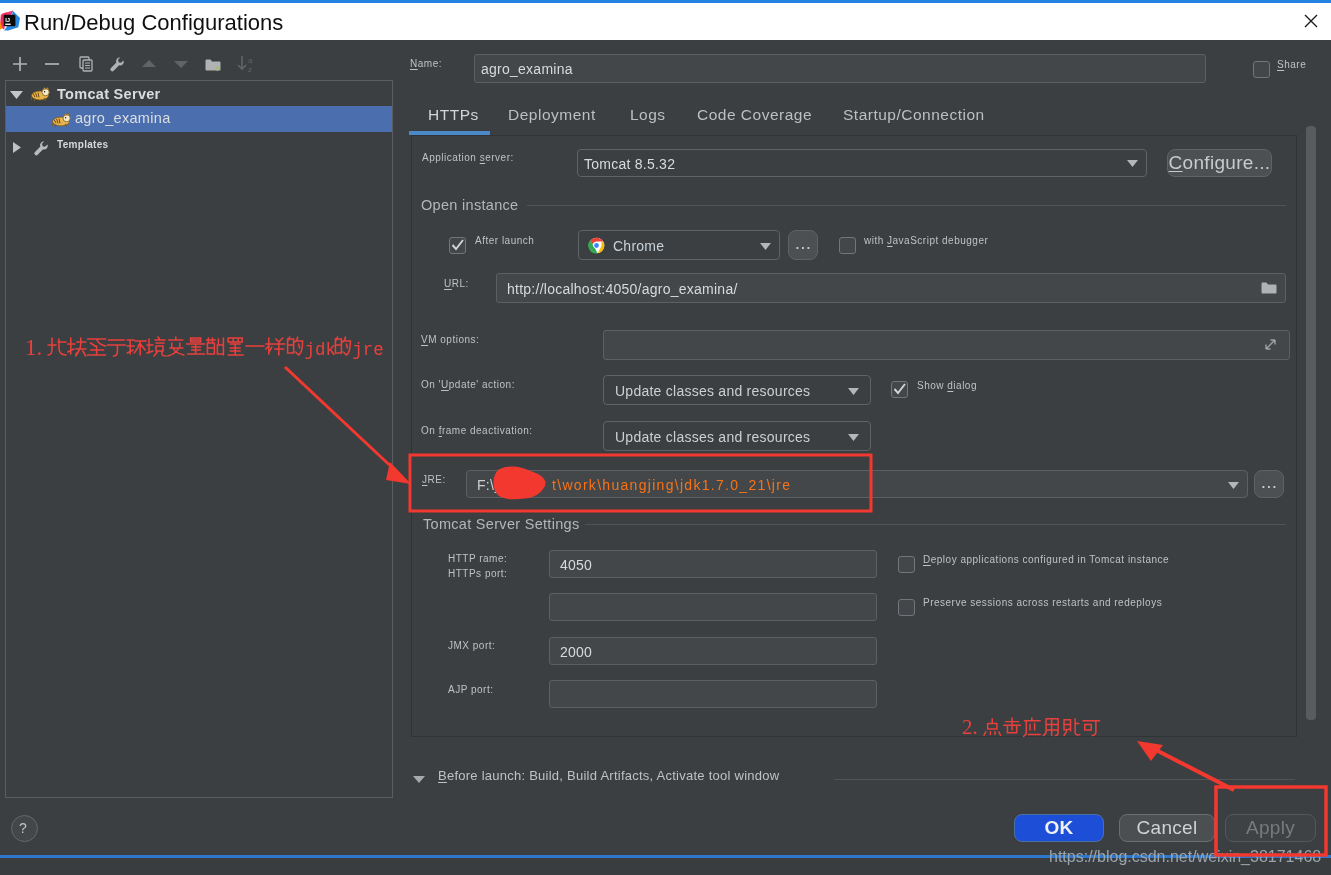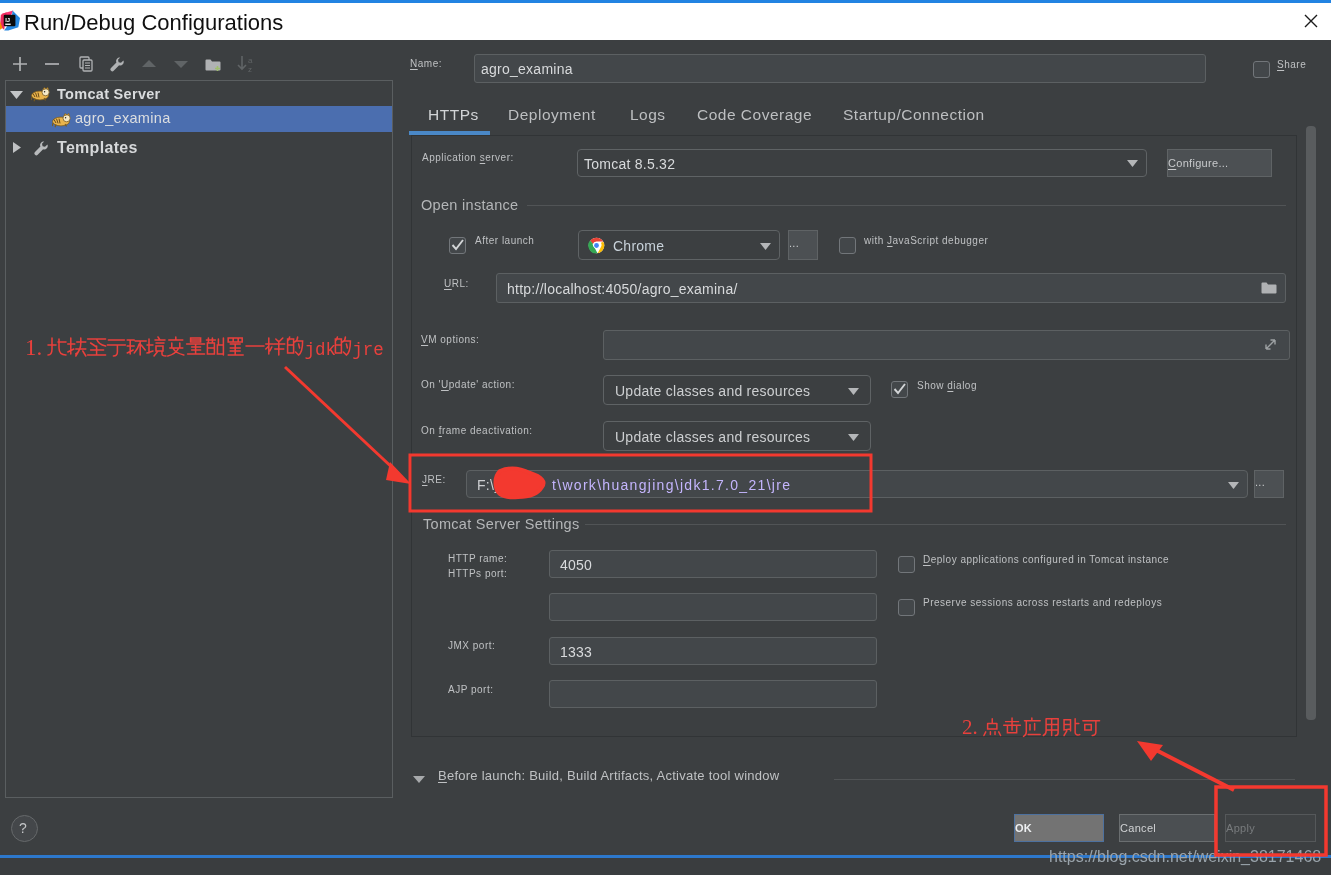--- a/index.html
+++ b/index.html
@@ -1,20 +1,20 @@
 <!DOCTYPE html>
 <html><head><meta charset="utf-8"><style>
 html,body{margin:0;padding:0;width:1331px;height:875px;overflow:hidden;background:#3c3f41;font-family:"Liberation Sans",sans-serif;}
 *{box-sizing:border-box;}
 .abs{position:absolute;}
 .lbl{position:absolute;font-size:10px;letter-spacing:0.5px;color:#bfc1c3;white-space:pre;}
 .val{position:absolute;font-size:14px;letter-spacing:0.25px;color:#d8dadc;white-space:pre;}
 .fld{position:absolute;background:#43474a;border:1px solid #5c6062;border-radius:3px;}
 .cmb{position:absolute;background:#3c3f41;border:1px solid #5f6365;border-radius:4px;}
-.btn{position:absolute;background:#4c5053;border:1px solid #5f6365;border-radius:0;color:#c8cacc;font-size:11px;letter-spacing:0.3px;text-align:left;}
+.btn{position:absolute;background:#4c5053;border:1px solid #5f6365;border-radius:8px;color:#c8cacc;font-size:19px;letter-spacing:0.3px;text-align:center;}
 .cb{position:absolute;width:17px;height:17px;background:#43474a;border:1.6px solid #72767a;border-radius:3px;}
 u{text-decoration:underline;text-underline-offset:2px;}
 .sep{position:absolute;height:1px;background:#515456;}
 
 </style></head><body>
 <div class="abs" style="left:0;top:0;width:1331px;height:3px;background:#2283e2"></div>
 <div class="abs" style="left:0;top:3px;width:1331px;height:37px;background:#fff"></div>
 <svg class="abs" style="left:0;top:10px" width="20" height="21" viewBox="0 0 24 24">
 <polygon points="2,4 16,0 12,8" fill="#fc3171"></polygon>
 <polygon points="1,5 8,2 5,23 0,19" fill="#ec2a5c"></polygon>
@@ -73,21 +73,21 @@
 <path d="M1 11l-0.8 3 M4 12.5l-1 2.8 M13 12l1.5 2.6" stroke="#7a5b1e" stroke-width="1.1"></path>
 <circle cx="13.6" cy="5.7" r="0.7" fill="#222"></circle>
 </svg>
 <div class="abs" style="left:75px;top:110px;font-size:14.5px;letter-spacing:0.3px;color:#dcdee0">agro_examina</div>
 <svg class="abs" style="left:11px;top:141px" width="12" height="13" viewBox="0 0 12 13">
     <path d="M2 1l8 5.5-8 5.5z" fill="#bfc1c3"></path>
   </svg>
 <svg style="position:absolute;left:33px;top:140px" width="16" height="16" viewBox="0 0 16 16">
 <path d="M11.2 1.6a3.6 3.6 0 0 0-3.8 5L2 12a1.9 1.9 0 1 0 2.7 2.7l5.4-5.4a3.6 3.6 0 0 0 4.3-4.9L12 6.8l-2.4-0.6L9 3.8z" fill="#b8babc"></path>
 </svg>
-<div class="abs" style="left:57px;top:139px;font-size:16px;letter-spacing:0.3px;font-weight:bold;color:#d6d8da">Templates</div>
+<div class="abs" style="left:57px;top:139px;font-size:10px;letter-spacing:0.3px;font-weight:bold;color:#d6d8da">Templates</div>
 <div class="abs" style="left:11px;top:815px;width:27px;height:27px;border:1.4px solid #66696b;border-radius:50%;background:#44474a"></div>
 <div class="abs" style="left:19px;top:820px;font-size:14px;color:#c3c5c7">?</div>
 <div class="lbl" style="left:410px;top:58px"><u>N</u>ame:</div>
 <div class="fld" style="left:474px;top:54px;width:732px;height:29px"></div>
 <div class="val" style="left:481px;top:61px">agro_examina</div>
 <div class="cb" style="left:1253px;top:61px"></div>
 <div class="lbl" style="left:1277px;top:59px"><u>S</u>hare</div>
 <div class="abs" style="left:428px;top:106px;font-size:15.5px;letter-spacing:0.5px;color:#d2d4d6">HTTPs</div>
 <div class="abs" style="left:508px;top:106px;font-size:15.5px;letter-spacing:0.5px;color:#bdbfc1">Deployment</div>
 <div class="abs" style="left:630px;top:106px;font-size:15.5px;letter-spacing:0.5px;color:#bdbfc1">Logs</div>
@@ -149,48 +149,48 @@
 <div class="lbl" style="left:917px;top:380px">Show <u>d</u>ialog</div>
 <div class="lbl" style="left:421px;top:425px">On <u>f</u>rame deactivation:</div>
 <div class="cmb" style="left:603px;top:421px;width:268px;height:30px"></div>
 <div class="val" style="left:615px;top:429px;color:#cdcfd1">Update classes and resources</div>
 <svg class="abs" style="left:847px;top:433px" width="13" height="9" viewBox="0 0 13 9">
     <path d="M1 1l5.5 7L12 1z" fill="#b4b6b8"></path>
   </svg>
 <div class="lbl" style="left:422px;top:474px"><u>J</u>RE:</div>
 <div class="fld" style="left:466px;top:470px;width:782px;height:28px;border-radius:4px"></div>
 <div class="val" style="left:477px;top:477px;color:#cdcfd1">F:\y</div>
-<div class="val" style="left:552px;top:477px;color:#c4b5fd;letter-spacing:1.3px">t\work\huangjing\jdk1.7.0_21\jre</div>
+<div class="val" style="left:552px;top:477px;color:#f97316;letter-spacing:1.3px">t\work\huangjing\jdk1.7.0_21\jre</div>
 <svg class="abs" style="left:1227px;top:481px" width="13" height="9" viewBox="0 0 13 9">
     <path d="M1 1l5.5 7L12 1z" fill="#b4b6b8"></path>
   </svg>
 <div class="btn" style="left:1254px;top:470px;width:30px;height:28px;line-height:22px">...</div>
 <div class="abs" style="left:423px;top:516px;font-size:14.5px;letter-spacing:0.3px;color:#b4b6b8">Tomcat Server Settings</div>
 <div class="sep" style="left:585px;top:524px;width:701px"></div>
 <div class="lbl" style="left:448px;top:553px">HTTP rame:</div>
 <div class="fld" style="left:549px;top:550px;width:328px;height:28px"></div>
 <div class="val" style="left:560px;top:557px">4050</div>
 <div class="lbl" style="left:448px;top:568px">HTTPs port:</div>
 <div class="fld" style="left:549px;top:593px;width:328px;height:28px"></div>
 <div class="lbl" style="left:448px;top:640px">JMX port:</div>
 <div class="fld" style="left:549px;top:637px;width:328px;height:28px"></div>
-<div class="val" style="left:560px;top:644px">1333</div>
+<div class="val" style="left:560px;top:644px">2000</div>
 <div class="lbl" style="left:448px;top:684px">AJP port:</div>
 <div class="fld" style="left:549px;top:680px;width:328px;height:28px"></div>
 <div class="cb" style="left:898px;top:556px"></div>
 <div class="lbl" style="left:923px;top:554px"><u>D</u>eploy applications configured in Tomcat instance</div>
 <div class="cb" style="left:898px;top:599px"></div>
 <div class="lbl" style="left:923px;top:597px">Preserve sessions across restarts and redeploys</div>
 <div class="abs" style="left:1306px;top:126px;width:10px;height:594px;background:#595c5e;border-radius:4px"></div>
 <svg class="abs" style="left:412px;top:774px" width="14" height="10" viewBox="0 0 14 10">
     <path d="M1 2l6 7 6-7z" fill="#a7a9ab"></path>
   </svg>
 <div class="lbl" style="left:438px;top:768px;font-size:13px;letter-spacing:0.25px"><u>B</u>efore launch: Build, Build Artifacts, Activate tool window</div>
 <div class="sep" style="left:834px;top:779px;width:461px"></div>
-<div class="btn" style="left:1014px;top:814px;width:90px;height:28px;line-height:26px;background:#737373;border-color:#4d719f;color:#eef0f2;font-weight:bold">OK</div>
+<div class="btn" style="left:1014px;top:814px;width:90px;height:28px;line-height:26px;background:#1d4ed8;border-color:#4d719f;color:#eef0f2;font-weight:bold">OK</div>
 <div class="btn" style="left:1119px;top:814px;width:96px;height:28px;line-height:26px;background:#4b4f52;border-color:#6a6e70;color:#d0d2d4">Cancel</div>
 <div class="btn" style="left:1225px;top:814px;width:91px;height:28px;line-height:26px;background:#3f4244;border-color:#55585a;color:#787b7d">Apply</div>
 <div class="abs" style="left:1049px;top:848px;font-size:16px;letter-spacing:0px;color:#9aa4ac">https://blog.csdn.net/weixin_38171468</div>
 <svg class="abs" style="left:0;top:0;pointer-events:none" width="1331" height="875" viewBox="0 0 1331 875">
 <text x="25.0" y="355" font-family="Liberation Serif" font-size="23" fill="#e8403c">1.</text>
     <g transform="translate(47.0,336.0) scale(1.0000)">
       <path d="M1 9h8 M5 2v11c0 4-2 6-4 6 M12 3v9c0 5 3 7 7 7 M11 6h8" fill="none" stroke="#e8403c" stroke-width="1.55" stroke-linecap="round"></path>
     </g>
     <g transform="translate(66.8,336.0) scale(1.0000)">
       <path d="M4 2v16 M1 8h7 M1 16l6-3 M10 6h9 M14 2v5c0 6-2 9-5 11 M9 13h10 M12 15l-3 5 M16 15l3 5" fill="none" stroke="#e8403c" stroke-width="1.55" stroke-linecap="round"></path>

